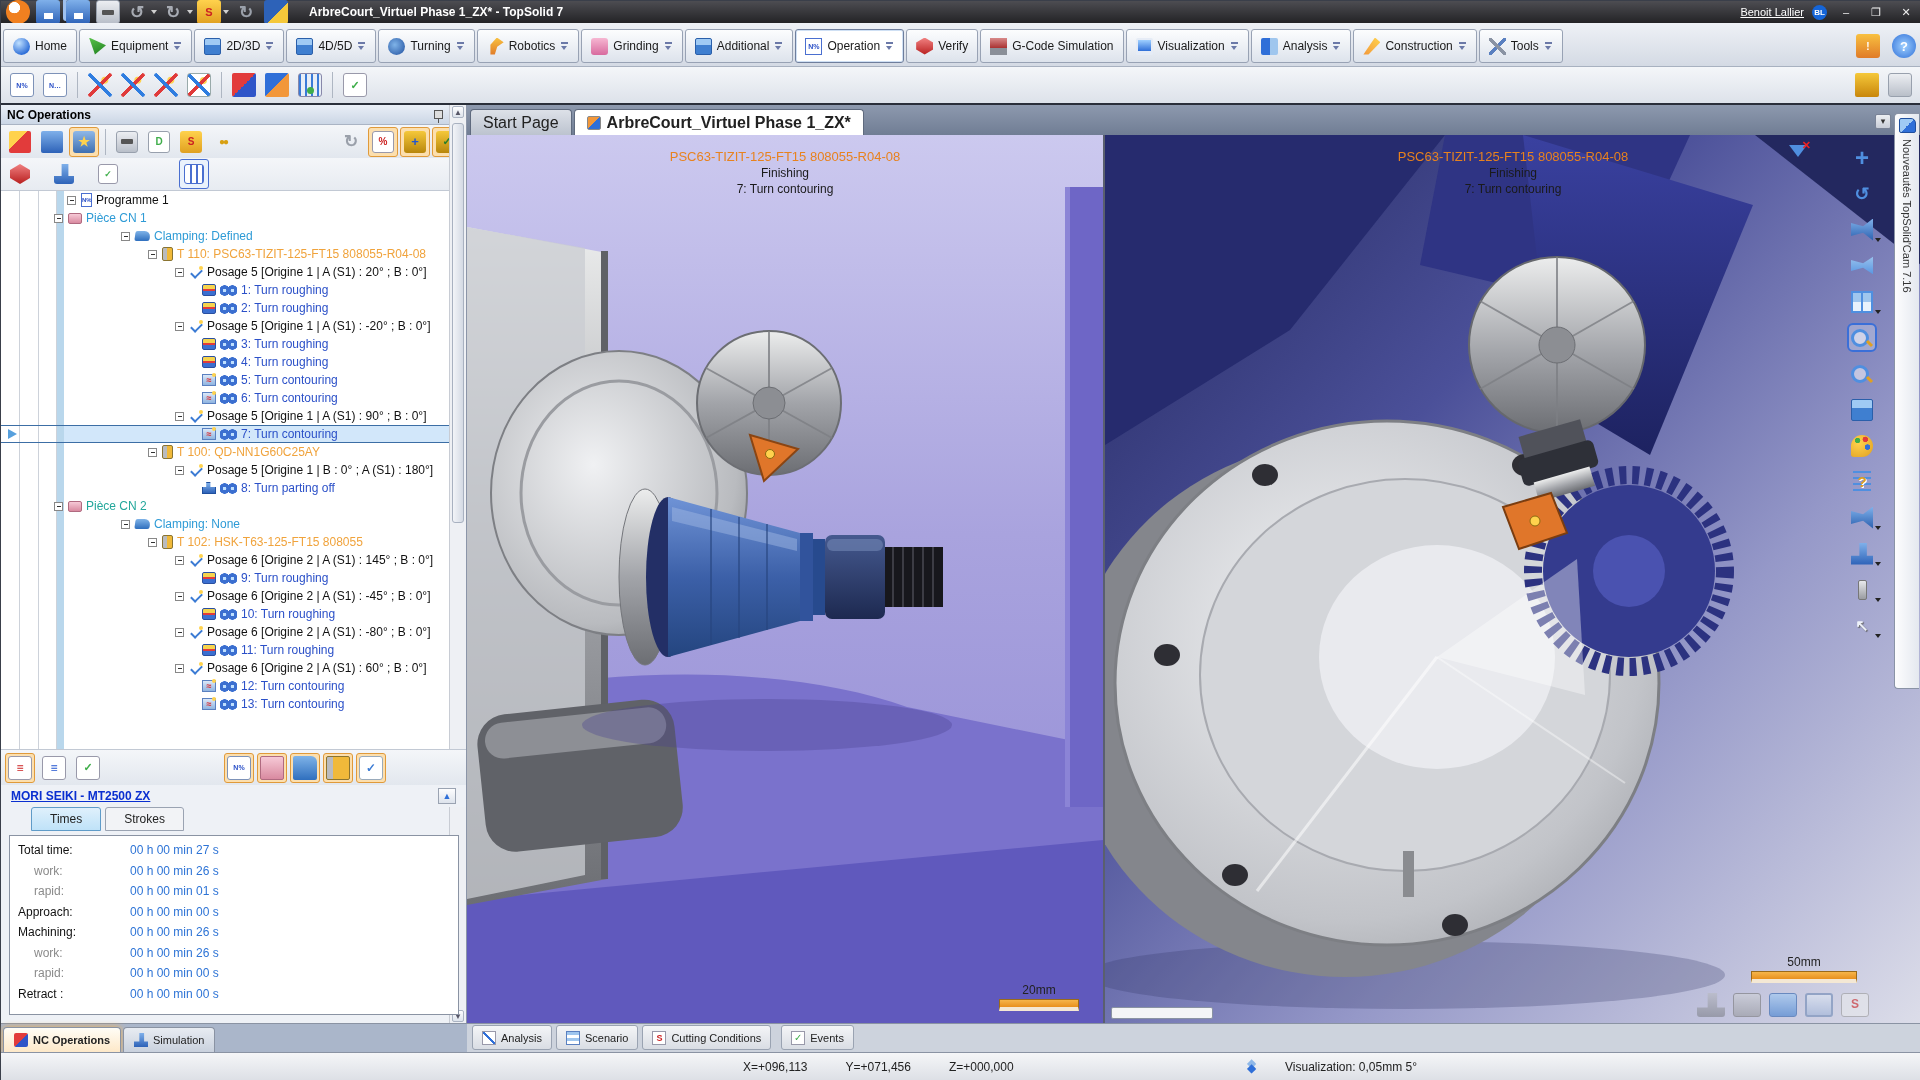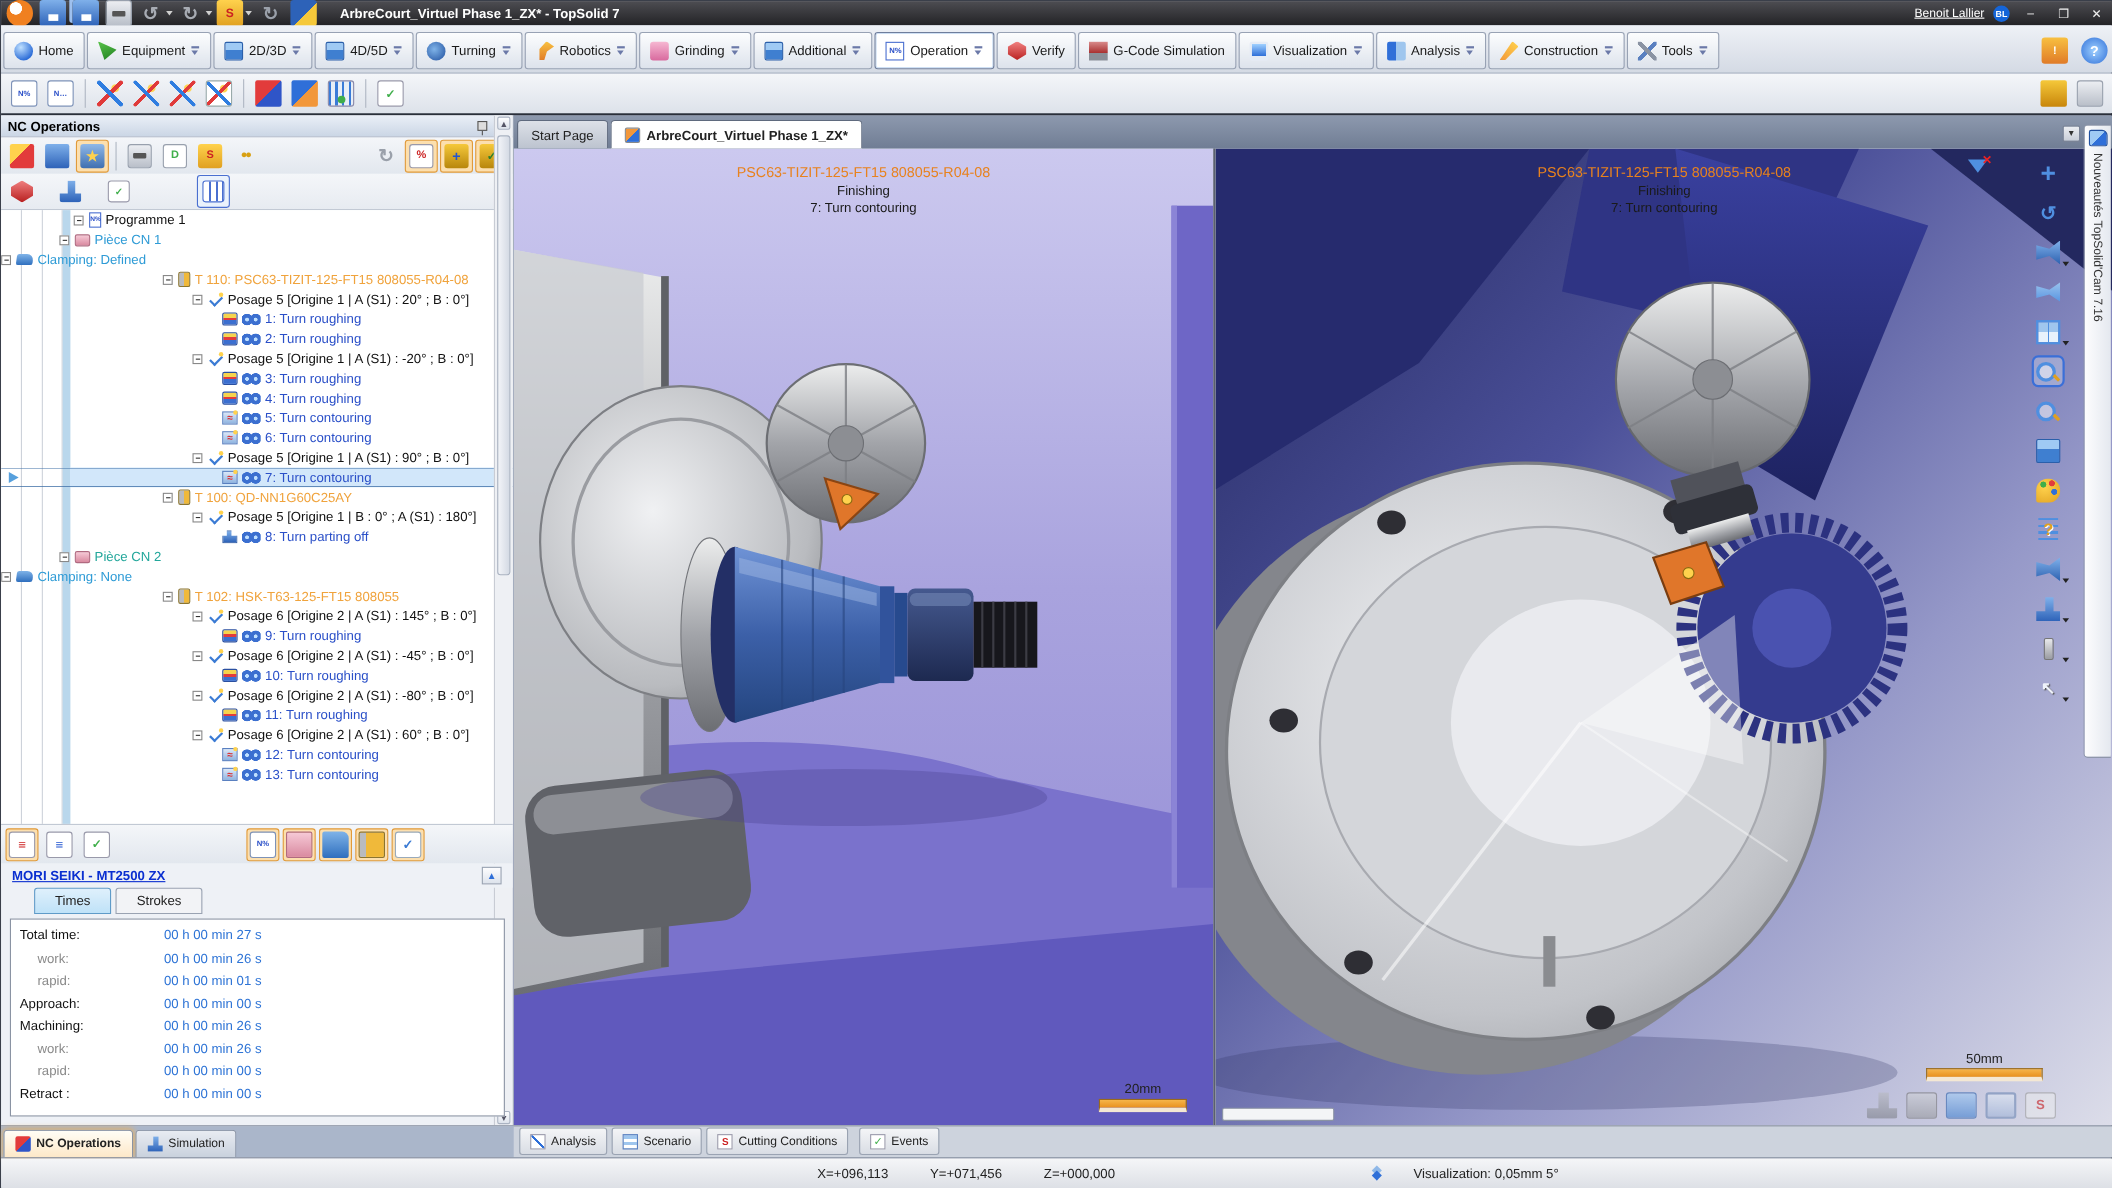--- a/index.html
+++ b/index.html
@@ -104,21 +104,21 @@
   #nc-tb1 .tic{width:22px;height:22px}
   #nc-tb1 .sp{flex:1}
   #nc-tb2{position:absolute;left:0;top:53px;width:100%;height:33px;display:flex;align-items:center;padding:0 4px;gap:14px;background:linear-gradient(#f4f6f9,#e7ebf1);border-bottom:1px solid #c2c9d4}
   #nc-tb2 .tic{width:20px;height:20px}
   #nc-tb2 .boxed{margin-left:42px;border:1px solid #4a6fd0;border-radius:3px;background:#eaf2fc}
 
   #tree{position:absolute;left:0;top:86px;width:465px;height:558px;background-color:#fff;overflow:hidden;
     background-image:linear-gradient(#b9d7ec,#b9d7ec),linear-gradient(#cdd2da,#cdd2da),linear-gradient(#cdd2da,#cdd2da),linear-gradient(#cdd2da,#cdd2da);
     background-size:7px 100%,1px 100%,1px 100%,1px 100%;background-position:56px 0,18px 0,37px 0,55px 0;background-repeat:no-repeat}
   .trw{height:18px;display:flex;align-items:center;position:relative;white-space:nowrap;font-size:12px;padding-right:20px;overflow:hidden}
-  .d0{padding-left:66px}.d1{padding-left:53px}.d2{}.d3{padding-left:147px}.d4{padding-left:174px}.d5{padding-left:201px}
+  .d0{padding-left:66px}.d1{padding-left:53px}.d2{padding-left:120px}.d3{padding-left:147px}.d4{padding-left:174px}.d5{padding-left:201px}
   .trw.sel{background:linear-gradient(90deg,rgba(0,0,0,0) 0 63px,#d2e7fa 63px);box-shadow:inset 0 1px 0 #3c6ea5,inset 0 -1px 0 #3c6ea5}
   .play{position:absolute;left:7px;top:4px;width:0;height:0;border-left:9px solid #57a0dd;border-top:5px solid transparent;border-bottom:5px solid transparent}
   .xp{width:9px;height:9px;border:1px solid #888;background:#fff;position:relative;flex:none;margin-right:5px}
   .xp::after{content:"";position:absolute;left:1.5px;top:3px;width:4px;height:1px;background:#333}
   .ti{display:inline-block;flex:none;margin-right:4px;position:relative}
   .ti-program{width:11px;height:14px;background:#fff;border:1px solid #4a6fd0;color:#2b50c8;font-size:6px;font-weight:bold;text-align:center;line-height:12px}
   .ti-program::after{content:"N%"}
   .ti-part{width:14px;height:11px;border-radius:2px;background:linear-gradient(#f6c9d6,#d98aa0);border:1px solid #b06a80}
   .ti-clamp{width:15px;height:10px;background:linear-gradient(#7fb3e8,#2f6fbe);border-radius:2px 6px 2px 2px;transform:skewX(-8deg)}
   .ti-tool{width:11px;height:14px;background:linear-gradient(90deg,#b9bbbf 0 4px,#f0b93a 4px);border:1px solid #8a7430;border-radius:2px}
@@ -141,21 +141,21 @@
   #nc-filter .sp{flex:1}
   #nc-filter .rgt{margin-right:76px;display:flex;gap:3px}
   #machine-row{position:absolute;left:0;top:680px;width:100%;height:22px;display:flex;align-items:center;padding:0 10px;background:#eef1f6}
   #machine-link{font-size:12px;font-weight:bold;color:#0a2fd0;text-decoration:underline}
   #machine-collapse{margin-left:auto;width:18px;height:16px;border:1px solid #9aa3b2;background:linear-gradient(#fdfdfe,#dde3ec);color:#2f6fd8;font-size:9px;text-align:center;line-height:14px}
   #ptabs{position:absolute;left:0;top:702px;width:100%;height:28px;padding-left:30px}
   .ptab{display:inline-block;height:24px;padding:0 18px;font-size:12px;line-height:22px;color:#222;background:#f2f3f6;border:1px solid #9aa3b2;border-radius:3px 3px 0 0;margin-right:4px}
   .ptab.active{background:linear-gradient(#dff0fc,#bfe2f8);border-color:#5f9bc8}
   #timesbox{position:absolute;left:8px;top:730px;width:450px;height:180px;background:#fff;border:1px solid #8a93a3;padding-top:4px}
   .ttr{height:20.5px;display:flex;align-items:center;font-size:12px}
-  .tlab{width:139px;padding-left:8px;color:#111}
+  .tlab{width:120px;padding-left:8px;color:#111}
   .ttr.sub .tlab{padding-left:24px;color:#8a8a8a}
   .tval{color:#2e74d6}
 
   
   #bottomstrip{position:absolute;left:0;top:1022px;width:1920px;height:29px;background:#cdd3dd;border-top:1px solid #8a93a3}
   #bottomstrip .left{position:absolute;left:0;top:0;width:466px;height:100%;background:#aab6ca;display:flex;align-items:flex-end;padding:0 2px}
   .btab{height:25px;display:flex;align-items:center;gap:5px;padding:0 10px;font-size:11px;background:linear-gradient(#e8ecf2,#c9d1dd);border:1px solid #8a93a3;border-bottom:none;border-radius:4px 4px 0 0;margin-right:2px;color:#222}
   .btab.active{background:linear-gradient(#fffdf6,#fde8c8);font-weight:bold;box-shadow:0 0 6px #f0b050}
   .btic{width:14px;height:14px;flex:none}
   .bt-nc{background:linear-gradient(135deg,#e23b3b 50%,#2f55c8 50%);border-radius:2px}
@@ -171,21 +171,21 @@
   #statusbar{position:absolute;left:0;top:1051px;width:1920px;height:29px;background:linear-gradient(#f5f6f8,#dcdfe5);border-top:1px solid #8a93a3;display:flex;align-items:center;font-size:12px;color:#222}
   #coords{position:absolute;left:742px;display:flex;gap:38px}
   #vis-icon{position:absolute;left:1246px;top:5px;width:18px;height:16px;color:#4f8fe0;font-size:12px}
   #vis-icon::before{content:"◆";position:absolute;left:0;top:-2px;color:#8fb8e8}
   #vis-icon::after{content:"◆";position:absolute;left:0;top:3px;color:#2f6fd8}
   #vis-text{position:absolute;left:1284px}
 
   
   #docarea{position:absolute;left:466px;top:104px;width:1454px;height:918px}
   #doctabs{position:absolute;left:0;top:0;width:100%;height:30px;background:linear-gradient(#8d99ae,#707d94);display:flex;align-items:flex-end;padding-left:3px}
-  .dtab{height:26px;display:flex;align-items:center;gap:6px;padding:0 12px;font-size:12px;background:linear-gradient(#dde1e8,#bcc3cf);border:1px solid #5f6a7e;border-bottom:none;border-radius:4px 4px 0 0;margin-right:2px;color:#222}
+  .dtab{height:26px;display:flex;align-items:center;gap:6px;padding:0 12px;font-size:16px;background:linear-gradient(#dde1e8,#bcc3cf);border:1px solid #5f6a7e;border-bottom:none;border-radius:4px 4px 0 0;margin-right:2px;color:#222}
   .dtab.active{background:#fff;font-weight:bold}
   .dtic{width:14px;height:14px;background:linear-gradient(135deg,#f2973a 50%,#2f6fd8 50%);border:1px solid #888;border-radius:2px}
   #doctab-btns{margin-left:auto;display:flex;gap:6px;padding:0 8px 6px 0}
   .dtb{width:16px;height:15px;background:linear-gradient(#eceef2,#c9ced8);border:1px solid #7a8396;border-radius:2px;font-size:9px;color:#333;text-align:center;line-height:13px}
 
   #viewports{position:absolute;left:0;top:30px;width:1454px;height:888px}
   #vp-left{position:absolute;left:0;top:0;width:636px;height:888px;overflow:hidden}
   #vp-divider{position:absolute;left:636px;top:0;width:2px;height:888px;background:#5a5f6e}
   #vp-right{position:absolute;left:638px;top:0;width:816px;height:888px;overflow:hidden}
   .scene{position:absolute;left:0;top:0;width:100%;height:100%}

